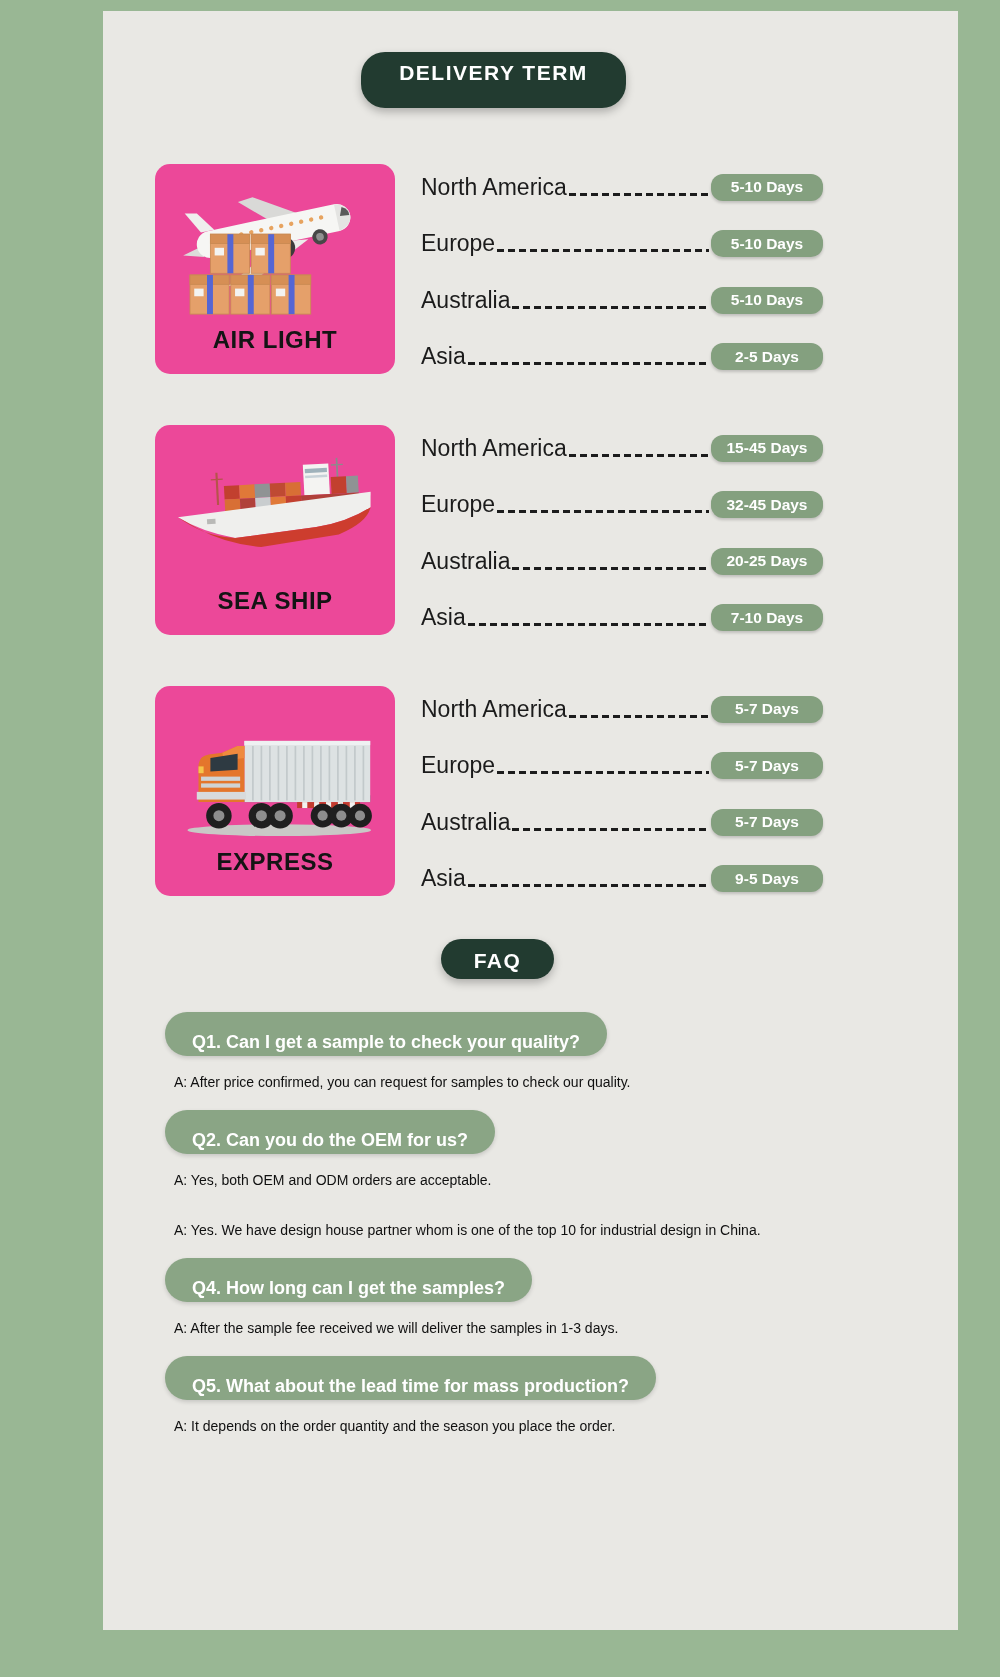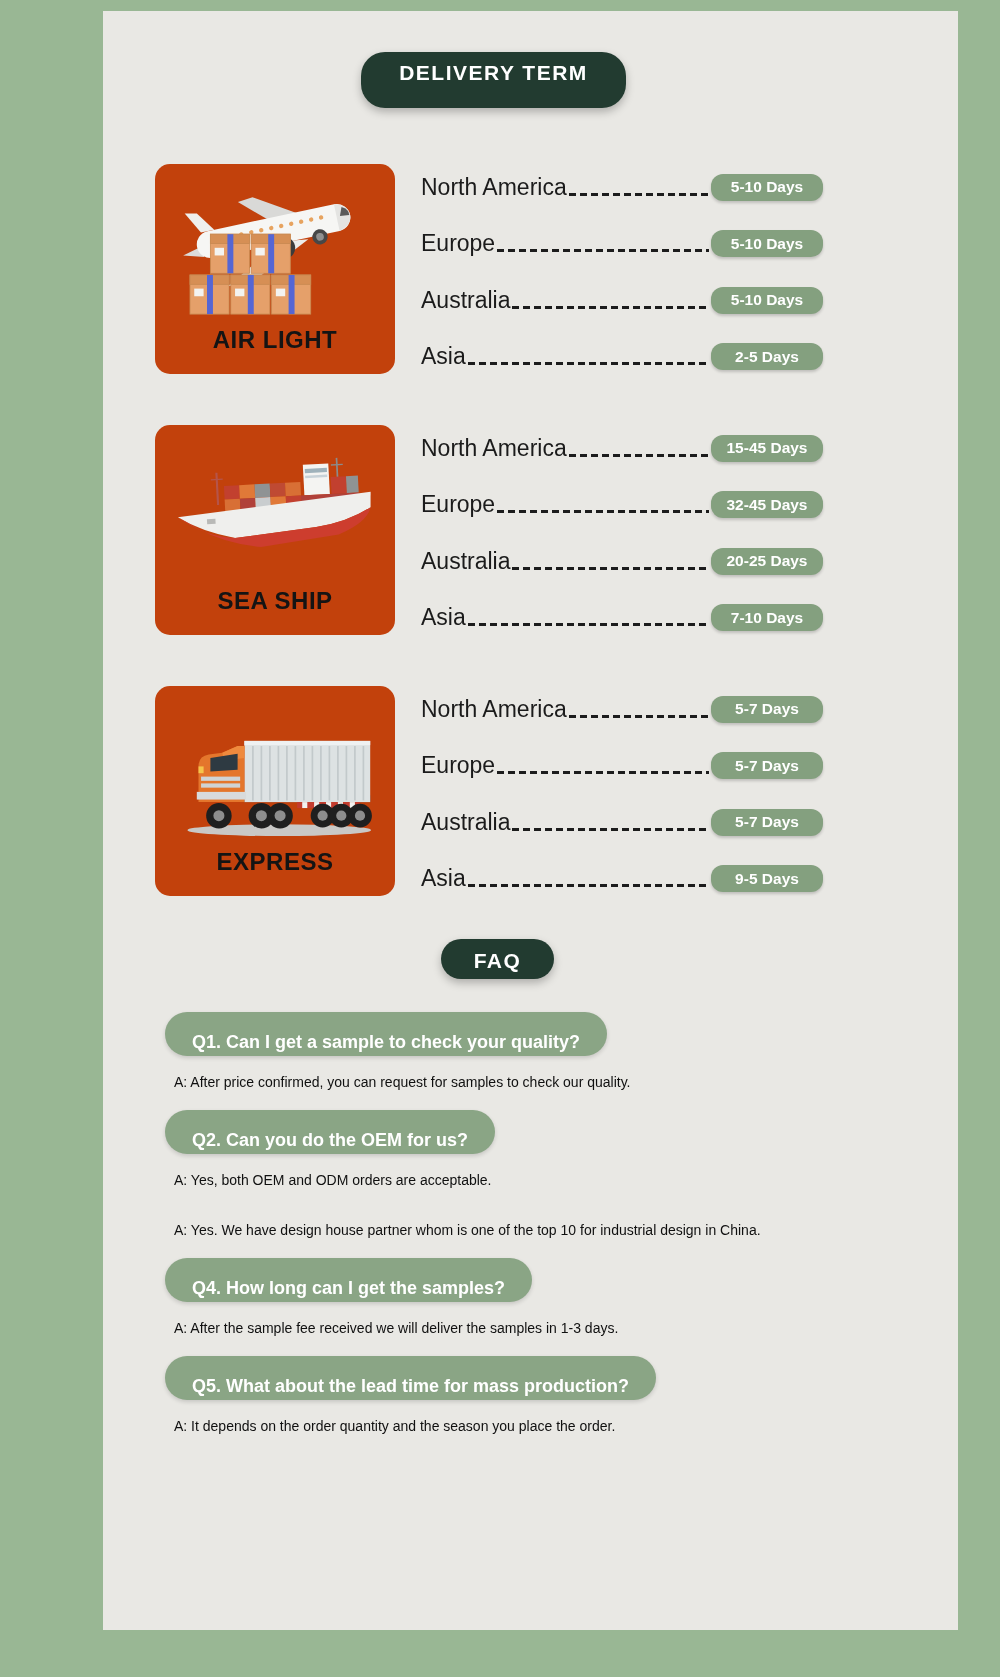--- a/index.html
+++ b/index.html
@@ -9,21 +9,21 @@
   .panel-inner { padding-top:41px; }
 
   .heading-pill { position:relative; width:fit-content; margin:0 auto; background:#223b30;
     color:#fff; font-weight:700; letter-spacing:1.5px; border-radius:24px;
     box-shadow:0 4px 8px rgba(0,0,0,.25); text-align:center; }
   .heading-pill.delivery { left:-37px; height:56px; line-height:42px; font-size:21px; padding:0 38px; }
   .heading-pill.faq { left:-33px; height:40px; line-height:44px; font-size:21px; padding:0 33px; margin-top:43px; }
 
   .sections { margin:56px 0 0 52px; width:668px; display:flex; flex-direction:column; gap:51px; }
   .section { display:flex; height:210px; }
-  .card { width:240px; height:210px; background:#c2410c; border-radius:15px;
+  .card { width:240px; height:210px; background:#ec4899; border-radius:15px;
     display:flex; flex-direction:column; align-items:center; flex:none; }
   .card-img { flex:1; width:100%; display:flex; align-items:flex-end; justify-content:center; overflow:hidden; }
   .card-img svg { width:204px; height:auto; display:block; }
   .card-title { font-size:24px; font-weight:700; color:#141414; padding-bottom:20px; letter-spacing:.5px; }
 
   .rows { flex:1; margin-left:26px; display:flex; flex-direction:column;
     justify-content:space-between; padding:8px 0 2px; }
   .row { display:flex; align-items:center; height:30px; }
   .region { font-size:23px; color:#1b1b1b; white-space:nowrap; }
   .dashline { flex:1; height:3px; margin:0 2px; transform:translateY(7px);

